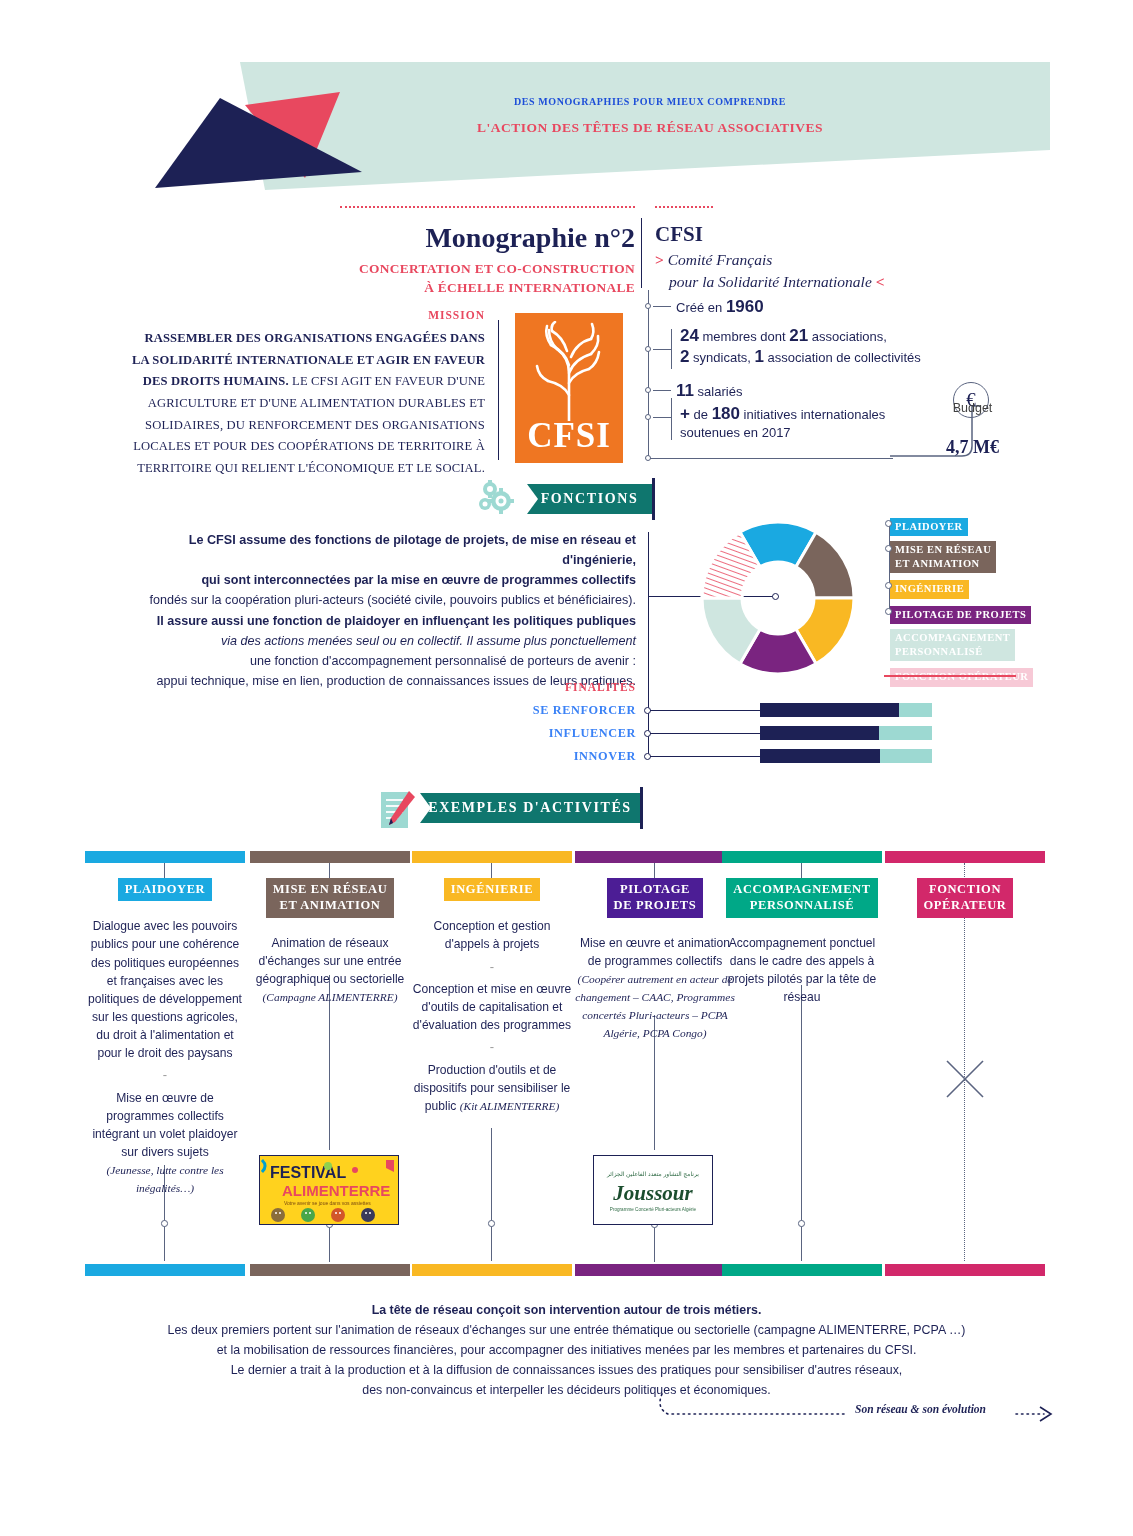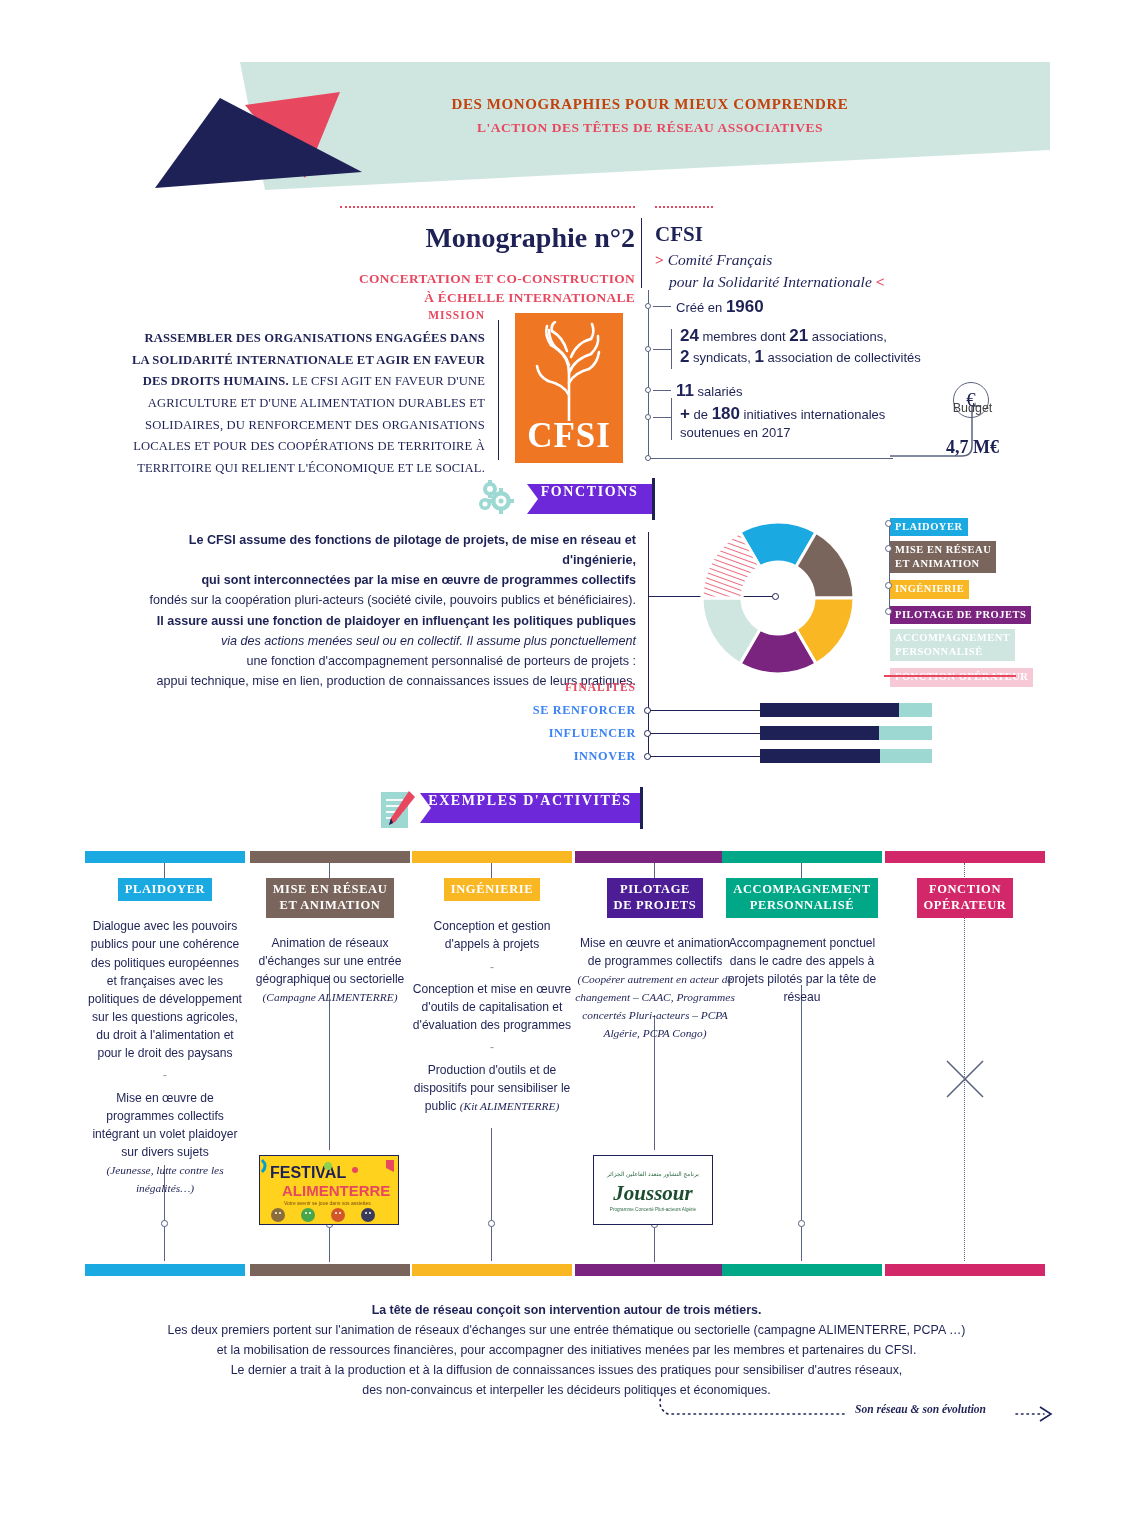--- a/index.html
+++ b/index.html
@@ -12,36 +12,36 @@
     color: #1d2155;
     overflow: hidden;
   }
   .page { position: relative; width: 1133px; height: 1536px; }
 
   
   .header-wrap { position: absolute; left: 0; top: 0; width: 1133px; height: 200px; }
   .header-banner { position: absolute; left: 0; top: 0; width: 1133px; height: 200px; }
   .header-title {
     position: absolute; left: 300px; top: 96px; width: 700px;
-    text-align: center; font-weight: bold; font-size: 15px;
-    letter-spacing: .6px; color: #c2410c; font-family: "Liberation Serif", serif;
+    text-align: center; font-weight: bold; font-size: 10px;
+    letter-spacing: .6px; color: #1d4ed8; font-family: "Liberation Serif", serif;
   }
   .header-sub {
     position: absolute; left: 300px; top: 120px; width: 700px;
     text-align: center; font-weight: bold; font-size: 13.5px;
     letter-spacing: .5px; color: #e8485f; font-family: "Liberation Serif", serif;
   }
 
   
   .dot-rule { height: 3px; border-top: 2.5px dotted #e8485f; }
   .mono-block { position: absolute; left: 340px; top: 206px; width: 295px; text-align: right; }
   .mono-rule { width: 295px; margin-bottom: 13px; }
   .mono-title { font-family: "Liberation Serif", serif; font-weight: bold; font-size: 28px; color: #1d2155; }
   .mono-sub { font-family: "Liberation Serif", serif; font-weight: bold; font-size: 13.4px;
-              color: #e8485f; letter-spacing: .3px; line-height: 1.42; margin-top: 15px; }
+              color: #e8485f; letter-spacing: .3px; line-height: 1.42; margin-top: 5px; }
 
   .cfsi-block { position: absolute; left: 655px; top: 206px; width: 400px; }
   .cfsi-rule { width: 58px; margin-bottom: 13px; }
   .cfsi-name { font-family: "Liberation Serif", serif; font-weight: bold; font-size: 21px; color: #1d2155; }
   .cfsi-tag { font-family: "Liberation Serif", serif; font-style: italic; font-size: 15.5px;
               color: #1d2155; line-height: 1.45; margin-top: 2px; }
   .cfsi-tag .chev { font-style: normal; color: #e8485f; font-weight: bold; }
   .vdivider { position: absolute; left: 641px; top: 218px; width: 1.4px; height: 70px; background: #1d2155; }
 
   
@@ -74,22 +74,22 @@
   .euro-circle { position: absolute; left: 953px; top: 382px; width: 36px; height: 36px;
                  border: 1.5px solid #5a6480; border-radius: 50%; color: #1d2155;
                  font-family: "Liberation Serif", serif; font-size: 19px;
                  display: flex; align-items: center; justify-content: center; }
   .budget-label { position: absolute; left: 915px; top: 401px; width: 115px; text-align: center;
                   font-size: 12.5px; color: #404040; }
   .budget-value { position: absolute; left: 915px; top: 437px; width: 115px; text-align: center;
                   font-family: "Liberation Serif", serif; font-weight: bold; font-size: 18px; color: #1d2155; }
 
   
-  .ribbon { position: absolute; height: 30px; background: #6d28d9; color: #fff;
-            display: flex; justify-content: center;
+  .ribbon { position: absolute; height: 30px; background: #0f766e; color: #fff;
+            display: flex; align-items: center; justify-content: center;
             font-family: "Liberation Serif", serif; font-weight: bold; font-size: 14px;
             letter-spacing: 1.6px; }
   .ribbon::before { content: ""; position: absolute; left: 0; top: 0;
             border-left: 11px solid #fff; border-top: 15px solid transparent;
             border-bottom: 15px solid transparent; }
   .ribbon-tail { position: absolute; width: 2.5px; background: #1d2155; }
 
   
   .fonc-text { position: absolute; left: 120px; top: 530px; width: 516px; text-align: right;
                font-size: 12.6px; line-height: 1.60; color: #1d2155; }
@@ -278,21 +278,21 @@
     <span>FONCTIONS</span>
   </div>
   <div class="ribbon-tail" style="left:652px; top:478px; height:42px;"></div>
 
   <div class="fonc-text">
     <div><b>Le CFSI assume des fonctions de pilotage de projets, de mise en réseau et d'ingénierie,</b></div>
     <div><b>qui sont interconnectées par la mise en œuvre de programmes collectifs</b></div>
     <div><span>fondés sur la coopération pluri-acteurs (société civile, pouvoirs publics et bénéficiaires).</span></div>
     <div><b>Il assure aussi une fonction de plaidoyer en influençant les politiques publiques</b></div>
     <div><i style="">via des actions menées seul ou en collectif. Il assume plus ponctuellement</i></div>
-    <div><span>une fonction d'accompagnement personnalisé de porteurs de projets :</span></div>
+    <div><span>une fonction d'accompagnement personnalisé de porteurs de avenir :</span></div>
     <div><span>appui technique, mise en lien, production de connaissances issues de leurs pratiques.</span></div>
   </div>
   <div class="fonc-vline"></div>
 
   <div class="donut-connector"></div>
   <svg class="donut" viewBox="0 0 160 160">
     <defs>
       <pattern id="hatch" width="5" height="5" patternTransform="rotate(20)" patternUnits="userSpaceOnUse">
         <rect width="5" height="5" fill="#ffffff"></rect>
         <line x1="0" y1="0" x2="5" y2="0" stroke="#e8485f" stroke-width="1.6"></line>

